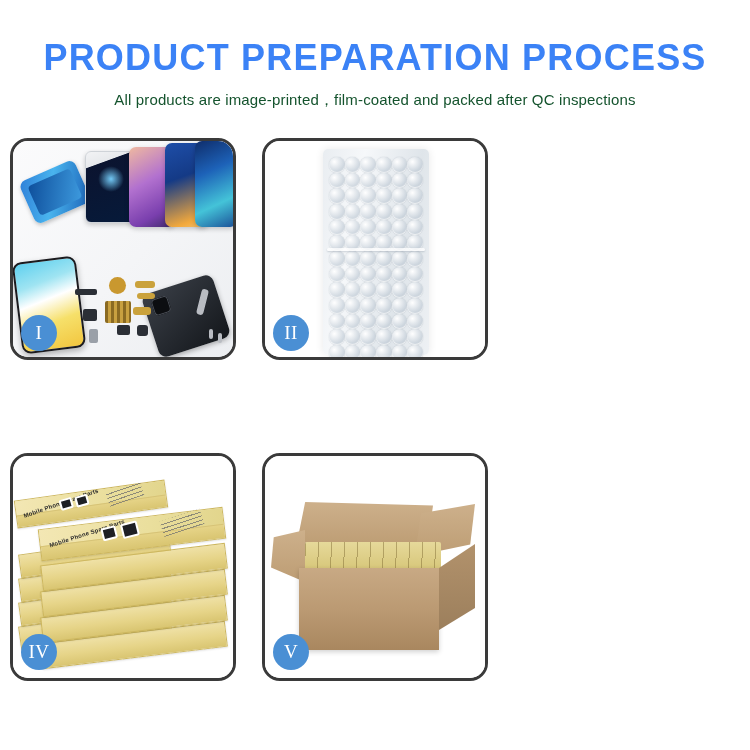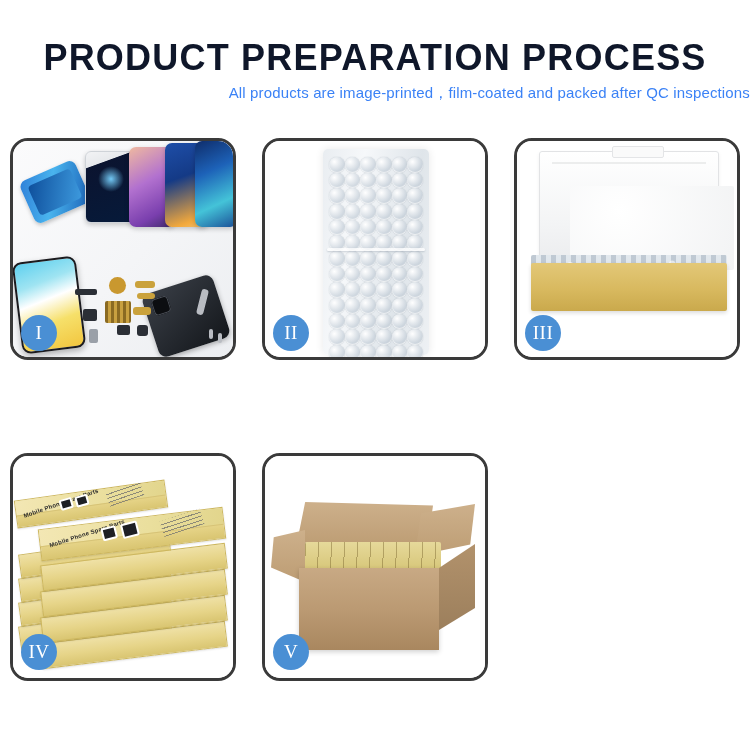--- a/index.html
+++ b/index.html
@@ -7,27 +7,27 @@
     width: 750px; height: 750px;
     background: #ffffff;
     font-family: "Liberation Sans", sans-serif;
     overflow: hidden;
   }
   .page { position: relative; width: 750px; height: 750px; background: #fff; }
 
   
   .header { position: absolute; left: 0; top: 0; width: 750px; text-align: center; }
   .title {
-    font-size: 36px; font-weight: 700; color: #0f172a;
+    font-size: 36px; font-weight: 700; color: #3b82f6;
     letter-spacing: 1.2px; line-height: 1; margin-top: 40px;
     font-family: "Liberation Sans", sans-serif;
   }
   .subtitle {
-    font-size: 15px; color: #3b82f6; margin-top: 8px;
-    letter-spacing: .15px; font-family: "Liberation Sans", sans-serif; text-align: right;
+    font-size: 15px; color: #14532d; margin-top: 15px;
+    letter-spacing: .15px; font-family: "Liberation Sans", sans-serif;
   }
 
   
   .grid { position: absolute; left: 10px; top: 138px; width: 730px; }
   .row { display: flex; gap: 26px; }
   .row + .row { margin-top: 93px; }
 
   .panel {
     position: relative;
     width: 226px; height: 222px;
@@ -390,31 +390,20 @@
                 <div class="bub"></div>
                 <div class="bub"></div>
 
             </div>
             <div class="pack-seam"></div>
           </div>
         </div>
         <div class="badge">II</div>
       </div>
 
-      <div class="panel">
-        <div class="scene p3">
-          <div class="lid-white">
-            <div class="lid-tab"></div>
-            <div class="foam"></div>
-          </div>
-          <div class="tray-inner"></div>
-          <div class="tray-kraft"></div>
-        </div>
-        <div class="badge">III</div>
-      </div>
 
     </div>
 
     <div class="row bottom">
 
       <div class="panel">
         <div class="scene p4">
           <div class="stack">
 
             <div class="sbox" style="left:6px;top:160px;width:152px;height:24px;transform:rotate(-8deg);"></div>

